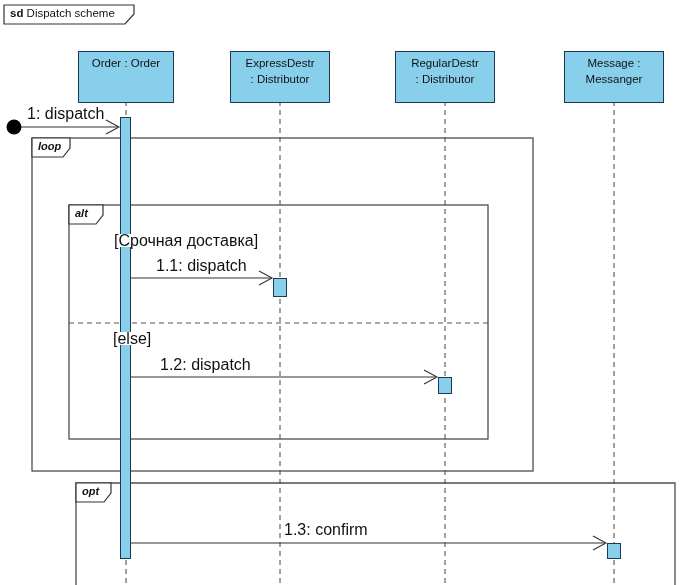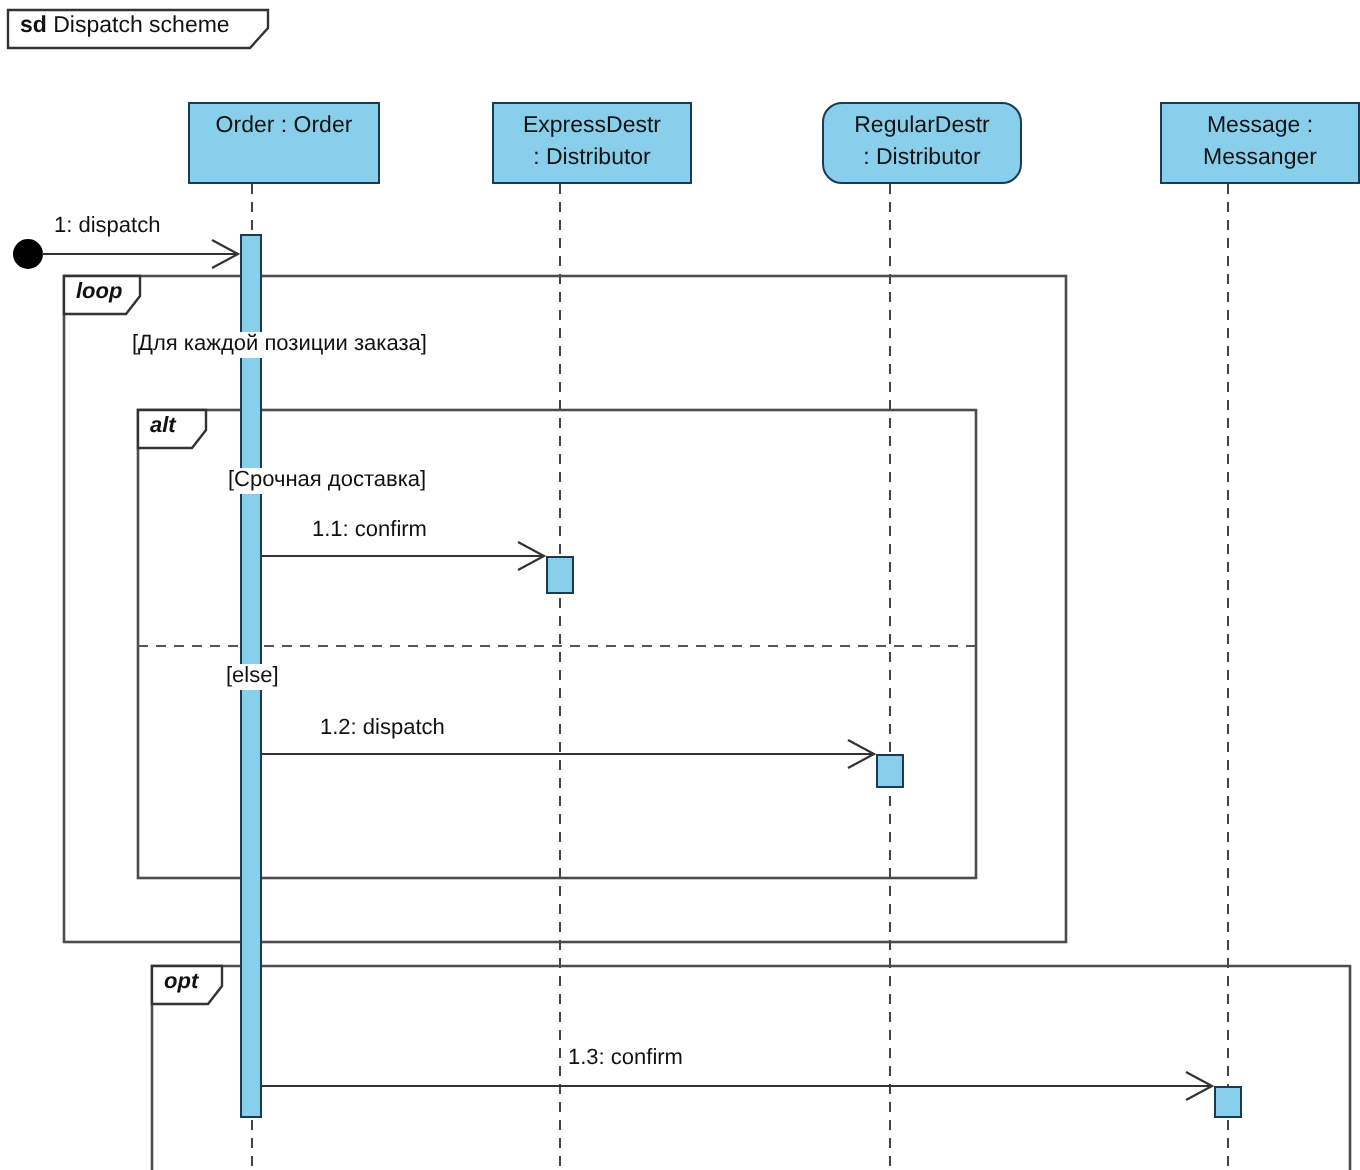--- a/index.html
+++ b/index.html
@@ -17,42 +17,41 @@
     color: #111;
   }
   #geometry {
     position: absolute;
     left: 0; top: 0;
     width: 680px; height: 585px;
   }
   .lifeline-header {
     position: absolute;
     top: 51px;
-    height: 41px;
+    height: 52px;
     background: #87CFEA;
     border: 1.5px solid #1A3B53;
     box-sizing: border-box;
     display: flex;
     flex-direction: column;
     align-items: center;
     padding-top: 3px;
     font-size: 11.5px;
     line-height: 16px;
     white-space: nowrap;
-    margin-left: 16px;
   }
   .activation {
     position: absolute;
     background: #87CFEA;
     border: 1.2px solid #1A3B53;
     box-sizing: border-box;
   }
   .label {
     position: absolute;
-    font-size: 11px;
+    font-size: 16px;
     line-height: 13px;
     white-space: nowrap;
   }
   .operator {
     font-weight: bold;
     font-size: 11px;
     font-style: italic;
   }
   .guard {
     background: #ffffff;
@@ -129,40 +128,39 @@
 
   <div class="title-label"><span class="kw">sd</span><span> Dispatch scheme</span></div>
 
   <div class="lifeline-header" style="left:78px; width:96px;">
     <div>Order : Order</div>
   </div>
   <div class="lifeline-header" style="left:230px; width:100px;">
     <div>ExpressDestr</div>
     <div>: Distributor</div>
   </div>
-  <div class="lifeline-header" style="left:395px; width:100px;border-radius:10px;">
+  <div class="lifeline-header" style="left:395px; width:100px;">
     <div>RegularDestr</div>
     <div>: Distributor</div>
   </div>
   <div class="lifeline-header" style="left:564px; width:100px;">
     <div>Message :</div>
     <div>Messanger</div>
   </div>
 
   <div class="activation" style="left:120px; top:117px; width:11px; height:442px;"></div>
   <div class="activation" style="left:273px; top:278px; width:14px; height:19px;"></div>
   <div class="activation" style="left:438px; top:377px; width:14px; height:17px;"></div>
   <div class="activation" style="left:607px; top:543px; width:14px; height:16px;"></div>
 
   <div class="label operator" style="left:38px; top:140px;">loop</div>
   <div class="label operator" style="left:75px; top:207px;">alt</div>
   <div class="label operator" style="left:82px; top:485px;">opt</div>
 
-  <div class="label guard" style="left:64px; top:166px;">[Для каждой позиции заказа]</div>
   <div class="label guard" style="left:112px; top:234px;">[Срочная доставка]</div>
   <div class="label guard" style="left:111px; top:332px;">[else]</div>
 
   <div class="label" style="left:27px; top:107px;">1: dispatch</div>
-  <div class="label" style="left:156px; top:259px;">1.1: confirm</div>
+  <div class="label" style="left:156px; top:259px;">1.1: dispatch</div>
   <div class="label" style="left:160px; top:358px;">1.2: dispatch</div>
   <div class="label" style="left:284px; top:523px;">1.3: confirm</div>
 
 </div>
 
 </body></html>

